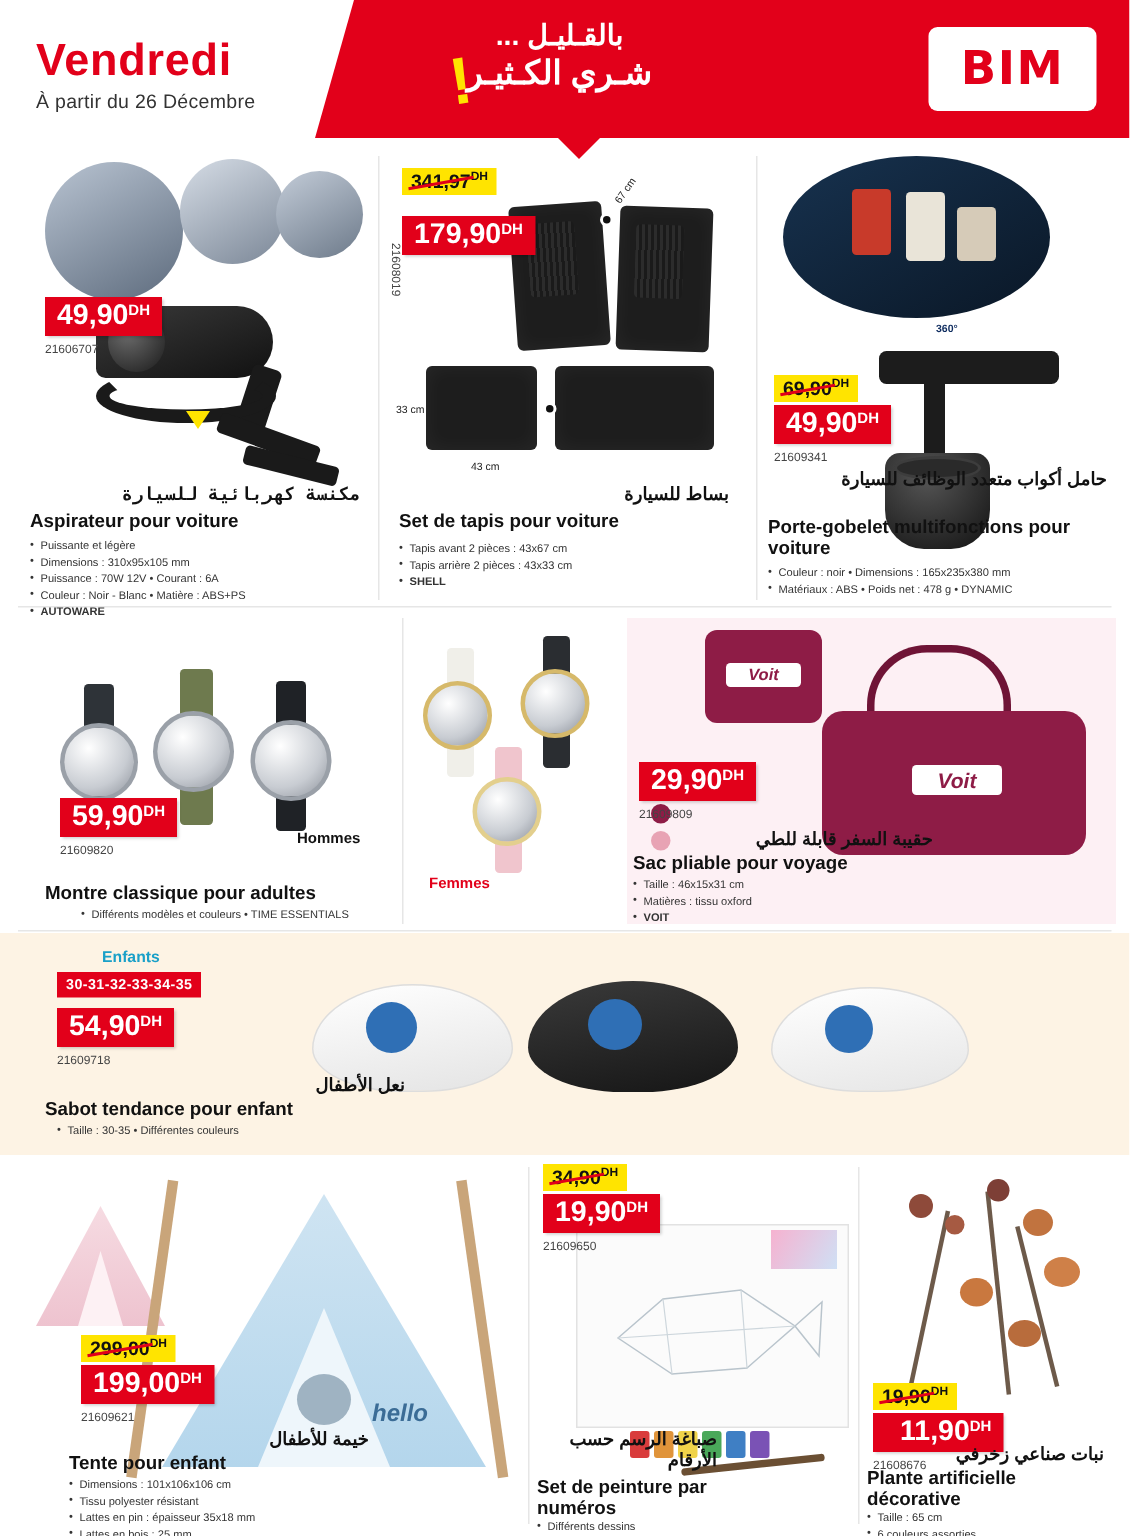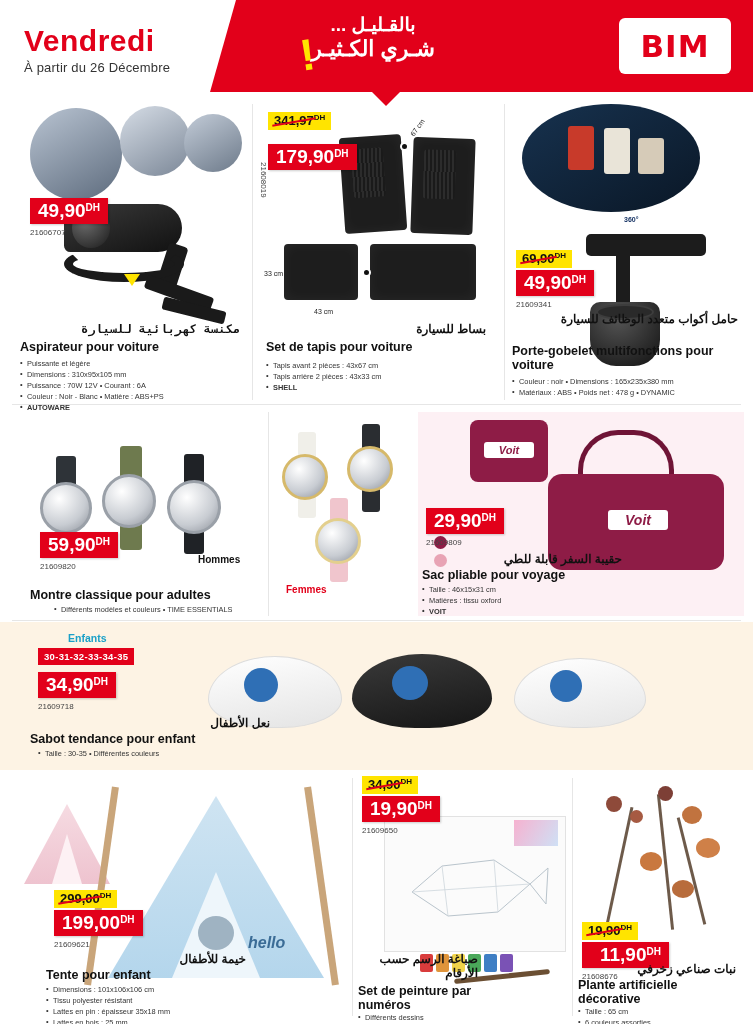--- a/index.html
+++ b/index.html
@@ -361,21 +361,21 @@
     <div class="sizes-badge" style="left:26px;top:24px;">30-31-32-33-34-35</div>
 
     <div class="clog" style="left:196px;top:32px;width:134px;height:72px;background:linear-gradient(170deg,#ffffff,#e4e4e4);border:1px solid #ddd;"></div>
     <div style="position:absolute;left:232px;top:44px;width:34px;height:34px;border-radius:50%;background:#2f6fb5;"></div>
     <div class="clog" style="left:340px;top:30px;width:140px;height:74px;background:linear-gradient(170deg,#3a3a3a,#161616);"></div>
     <div style="position:absolute;left:380px;top:42px;width:36px;height:34px;border-radius:50%;background:#2f6fb5;"></div>
     <div class="clog" style="left:502px;top:34px;width:132px;height:70px;background:linear-gradient(170deg,#ffffff,#e6e6e6);border:1px solid #ddd;"></div>
     <div style="position:absolute;left:538px;top:46px;width:32px;height:32px;border-radius:50%;background:#2f6fb5;"></div>
 
     <div class="price-tag" style="left:26px;top:48px;">
-      <span class="big">34</span><span class="big">,90</span><span class="cur">DH</span>
+      <span class="big">54</span><span class="big">,90</span><span class="cur">DH</span>
     </div>
     <div class="ref" style="left:26px;top:78px;">21609718</div>
 
     <div class="title-ar" style="left:18px;top:92px;width:240px;">نعل الأطفال</div>
     <div class="title-fr" style="left:18px;top:108px;width:240px;">Sabot tendance pour enfant</div>
     <ul class="specs" style="left:26px;top:124px;width:260px;">
       <li>Taille : 30-35 • Différentes couleurs</li>
     </ul>
   </div>
 

